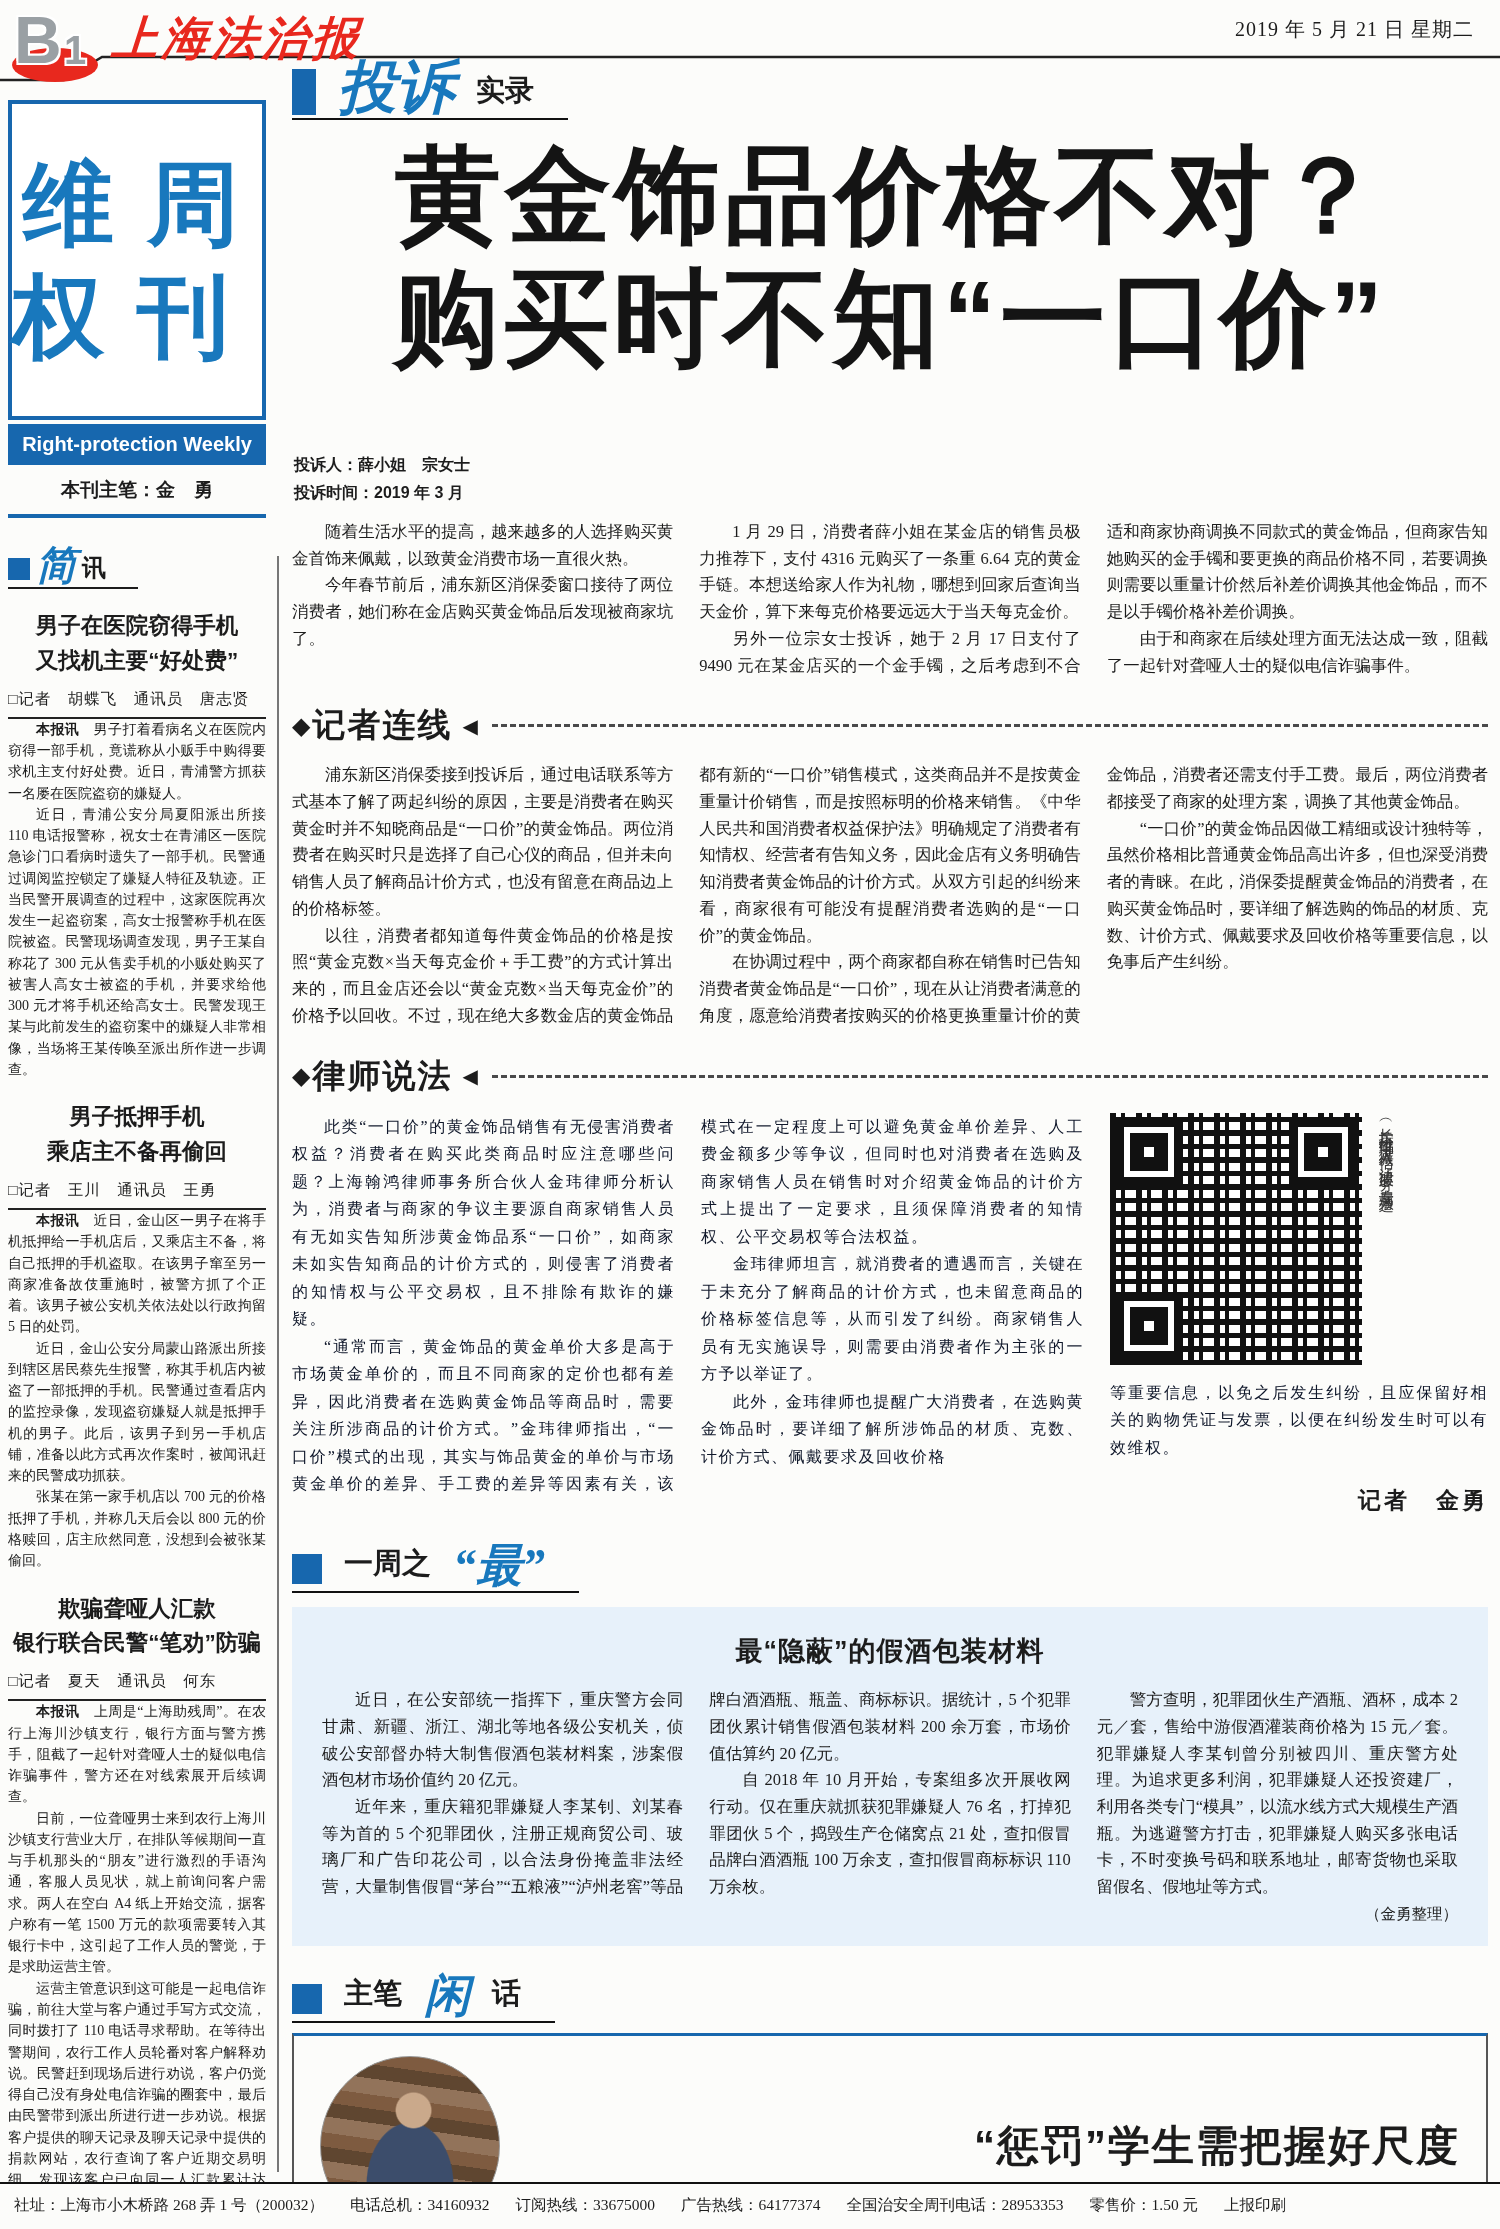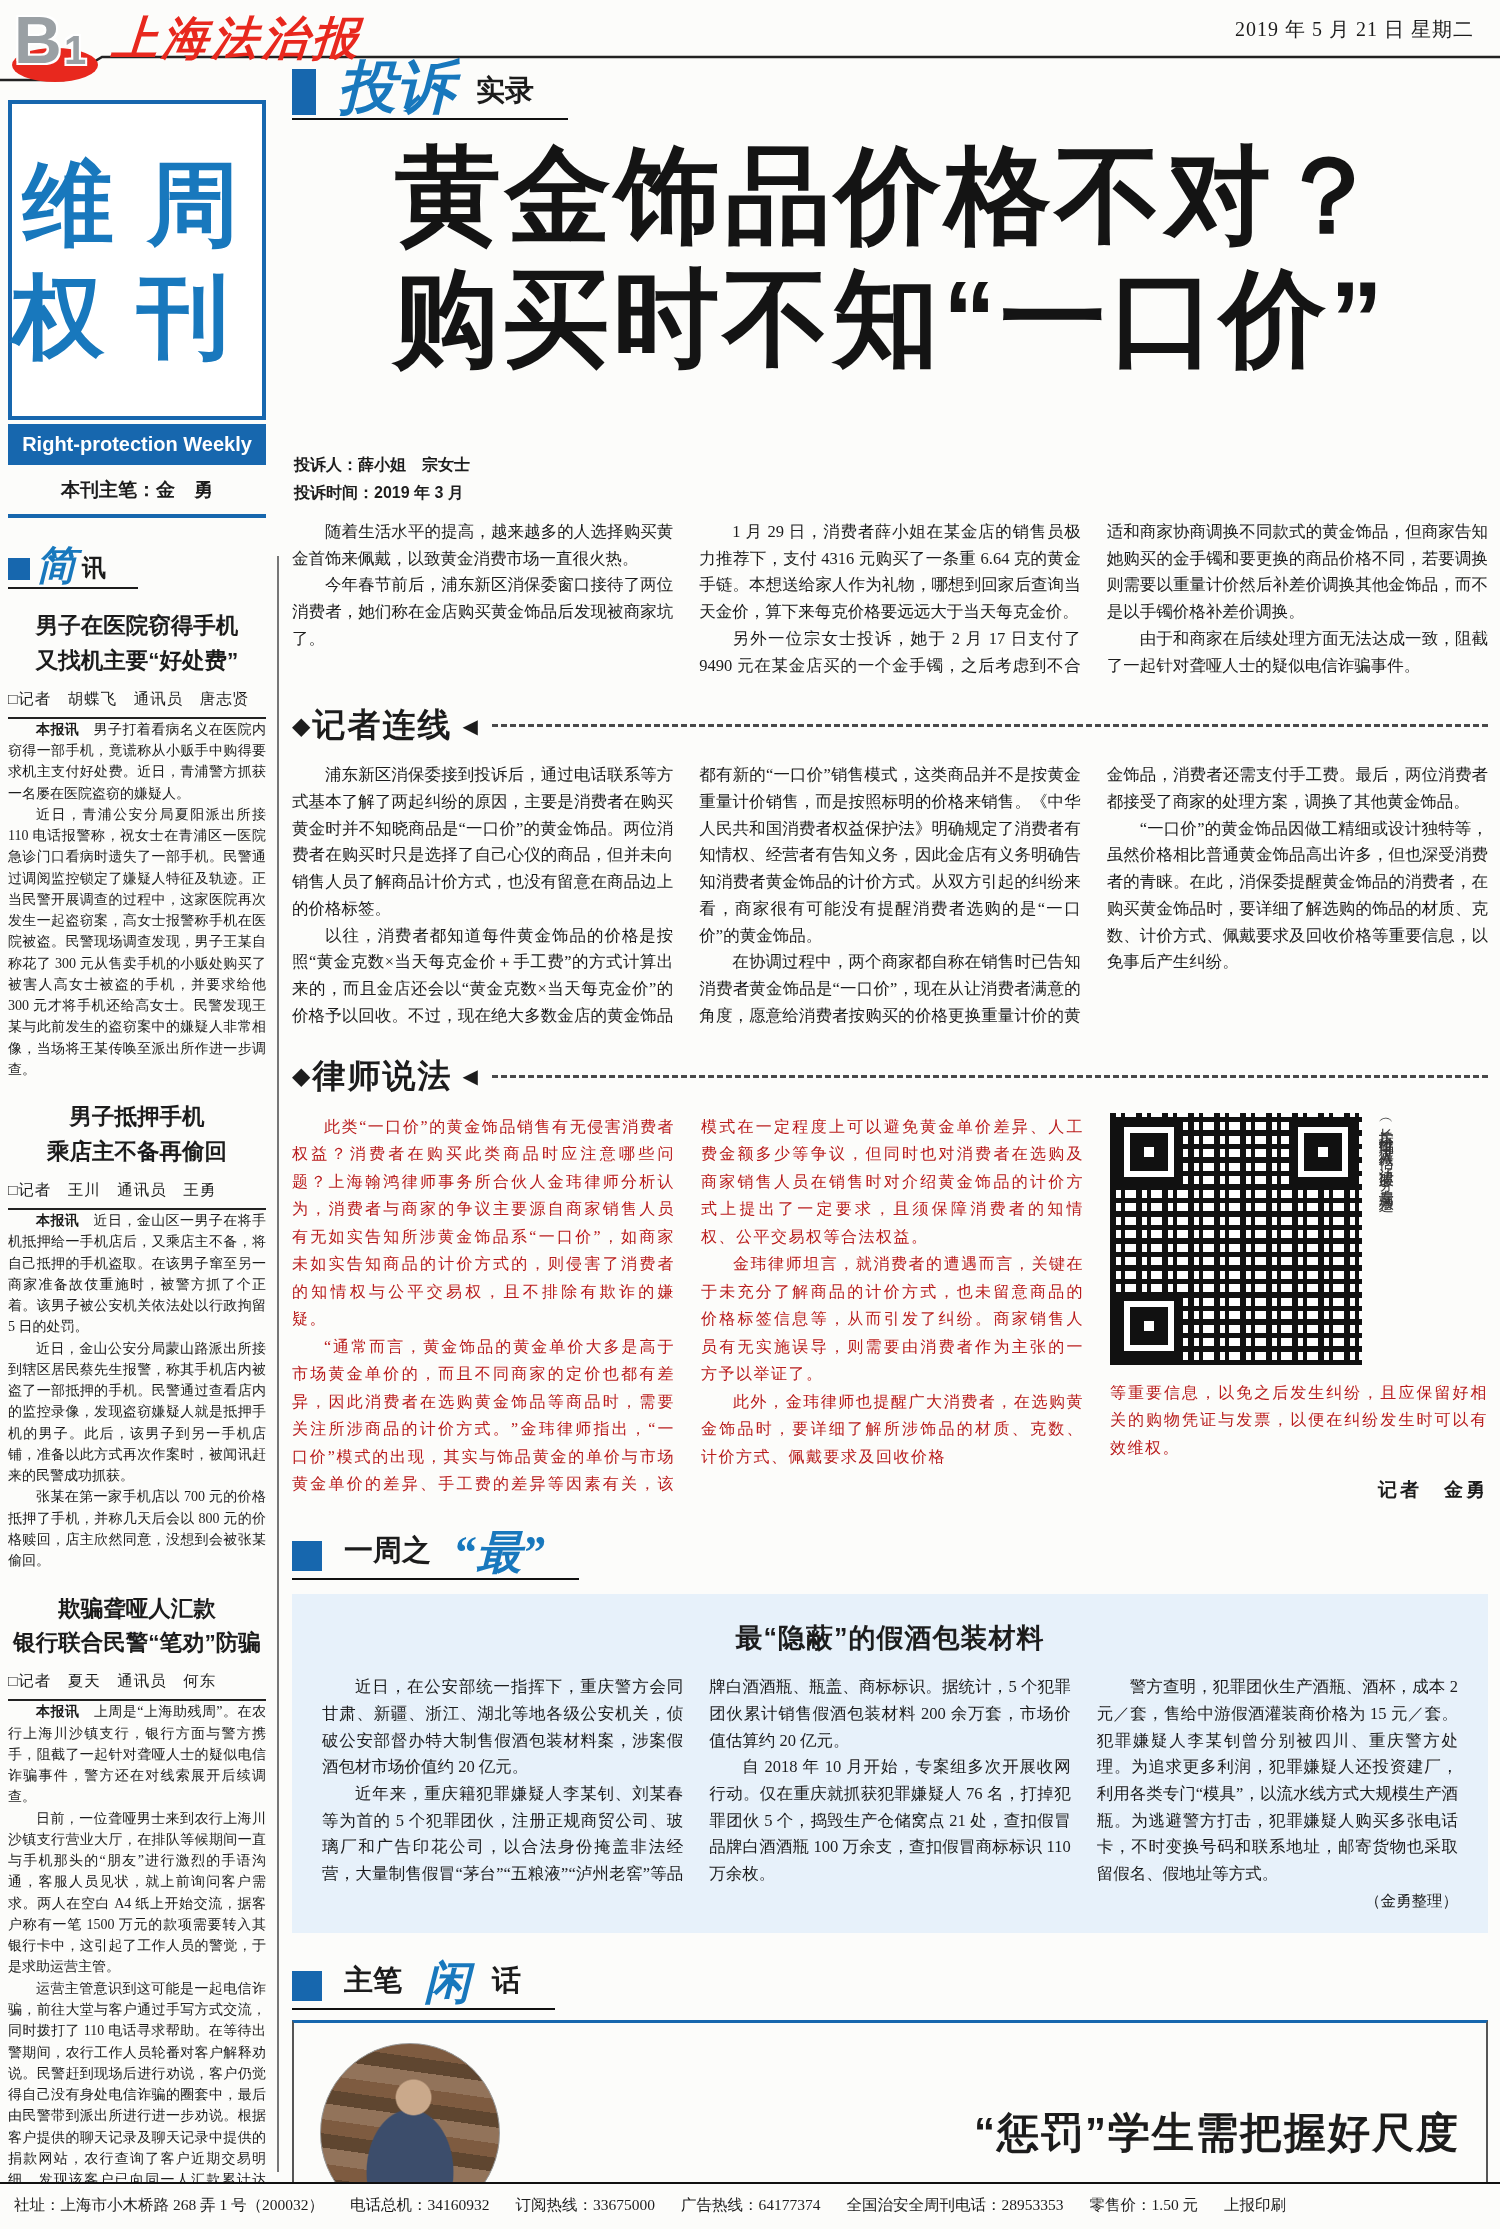--- a/index.html
+++ b/index.html
@@ -56,36 +56,36 @@
   .headline{text-align:center;font-family:"Liberation Sans",sans-serif;font-weight:900;color:#141414;
     font-size:106px;line-height:1.16;letter-spacing:4px;margin-top:14px;}
   .meta{font-family:"Liberation Sans",sans-serif;font-weight:700;font-size:16px;line-height:1.75;margin:16px 0 12px 2px;}
   .cols3{column-count:3;column-gap:26px;font-size:16.5px;line-height:1.62;text-align:justify;}
   .cols3 p{margin:0;text-indent:2em;}
   .sec-divider{display:flex;align-items:center;margin:24px 0 14px;font-family:"Liberation Sans",sans-serif;}
   .sec-divider .dia{font-size:24px;margin-right:2px;}
   .sec-divider .stitle{font-size:33px;font-weight:800;letter-spacing:2px;}
   .sec-divider .arr{font-size:20px;margin-left:10px;}
   .sec-divider .dashes{flex:1;border-top:3px dashed #4a4a4a;margin-left:14px;height:0;}
-  .kai{letter-spacing:1.5px;color:#b91c1c;}
+  .kai{letter-spacing:1.5px;color:#0f172a;}
   .lawyer-flex{display:flex;gap:26px;}
   .lawyer-left{width:792px;column-count:2;column-gap:26px;font-size:16px;line-height:1.72;text-align:justify;}
   .lawyer-left p{margin:0;text-indent:2em;}
   .lawyer-right{width:378px;}
   .qr-row{display:flex;gap:12px;}
   .qr{position:relative;width:252px;height:252px;background:
       repeating-linear-gradient(90deg,#111 0 6px,transparent 6px 11px,#111 11px 15px,transparent 15px 26px),
       repeating-linear-gradient(0deg,#111 0 5px,#fff 5px 13px,#111 13px 19px,#fff 19px 27px);}
   .qr::before,.qr::after,.qr .finder{content:"";position:absolute;width:50px;height:50px;background:#fff;
       border:9px solid #111;box-shadow:inset 0 0 0 6px #fff,inset 0 0 0 20px #111;}
   .qr::before{left:5px;top:5px;} .qr::after{right:5px;top:5px;} .qr .finder{left:5px;bottom:5px;}
   .qr-caption{writing-mode:vertical-rl;font-size:15px;letter-spacing:3px;line-height:1.55;height:252px;color:#333;}
   .qr-follow{font-size:16px;line-height:1.72;text-align:justify;margin-top:14px;}
   .lawyer-byline{text-align:right;font-family:"Liberation Sans",sans-serif;font-weight:bold;
-    font-size:19px;margin-top:16px;letter-spacing:3px;}
+    font-size:23px;margin-top:24px;letter-spacing:3px;}
   .most-box{background:#e7f1fa;padding:24px 30px 20px;margin-top:14px;}
   .most-title{text-align:center;font-family:"Liberation Sans",sans-serif;font-weight:800;
     font-size:27px;margin:2px 0 18px;letter-spacing:1px;}
   .signoff{text-align:right !important;text-indent:0 !important;font-size:15.5px;}
   .talk-box{border:2px solid #555;border-top:3px solid #1767ae;padding:20px 26px 16px;margin-top:10px;}
   .talk-head{display:flex;align-items:center;gap:34px;margin-bottom:12px;}
   .photo{width:178px;height:178px;border-radius:50%;flex-shrink:0;border:1px solid #999;background:
      radial-gradient(circle at 52% 30%,#caa98b 0 11%,rgba(0,0,0,0) 12%),
      radial-gradient(ellipse at 50% 72%,#3c4d6b 0 34%,rgba(0,0,0,0) 35%),
      repeating-linear-gradient(8deg,#7e5b40 0 14px,#92735a 14px 30px,#5f4630 30px 44px),

